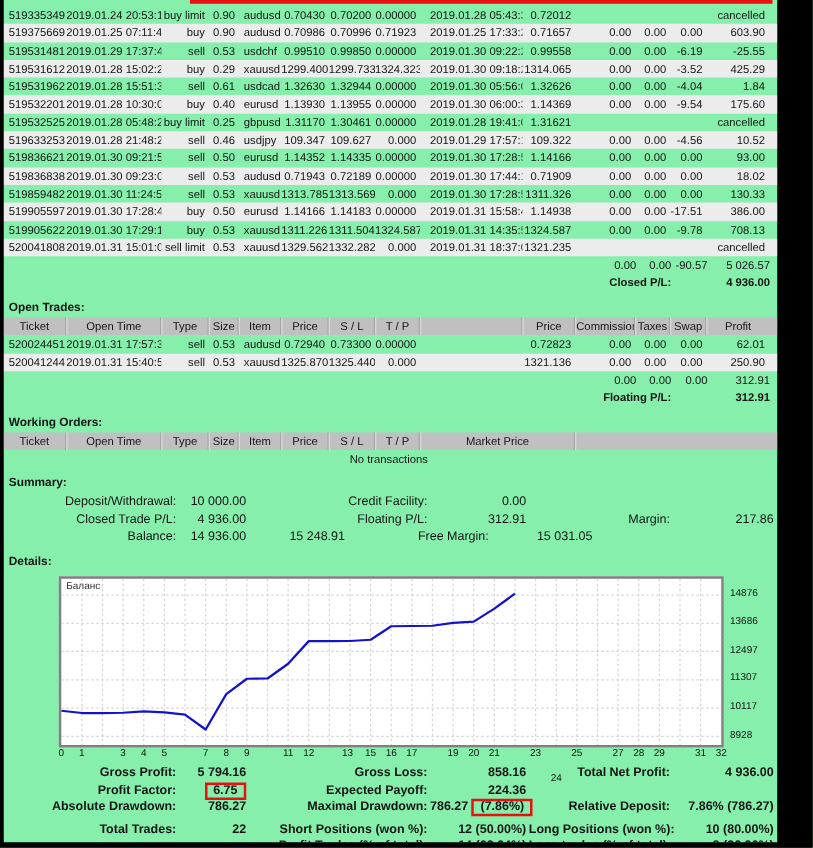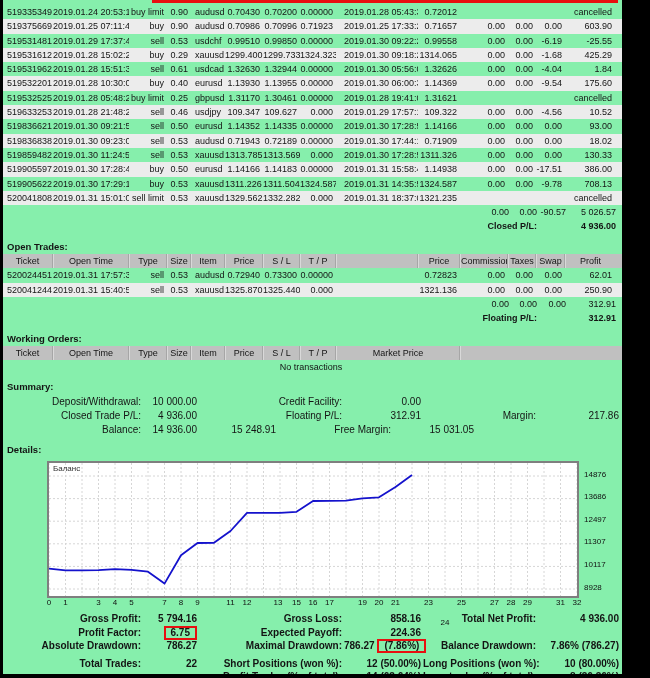--- a/index.html
+++ b/index.html
@@ -118,21 +118,21 @@
         <span class="c c2 r">buy</span>
         <span class="c c3 r">0.29</span>
         <span class="c c4">xauusd</span>
         <span class="c c5 r">1299.400</span>
         <span class="c c6 r">1299.733</span>
         <span class="c c7 r">1324.323</span>
         <span class="c c8">2019.01.30 09:18:27</span>
         <span class="c c9 r">1314.065</span>
         <span class="c c10 r">0.00</span>
         <span class="c c11 r">0.00</span>
-        <span class="c c12 r">-1.68</span>
+        <span class="c c12 r">-3.52</span>
         <span class="c c13 r">425.29</span>
       </div>
         <div class="trow">
         <span class="c c0">519531962</span>
         <span class="c c1">2019.01.28 15:51:34</span>
         <span class="c c2 r">sell</span>
         <span class="c c3 r">0.61</span>
         <span class="c c4">usdcad</span>
         <span class="c c5 r">1.32630</span>
         <span class="c c6 r">1.32944</span>
@@ -501,21 +501,21 @@
         <span class="g g2l">Expected Payoff:</span>
         <span class="g g2v">224.36</span>
         <span class="g g3l"></span>
         <span class="g g3v"></span>
       </div>
       <div class="srow">
         <span class="g g1l">Absolute Drawdown:</span>
         <span class="g g1v">786.27</span>
         <span class="g g2l">Maximal Drawdown:</span>
         <span class="g g2v"><span>786.27</span> <span class="redbox">(7.86%)</span></span>
-        <span class="g g3l">Balance Drawdown:</span>
+        <span class="g g3l">Relative Deposit:</span>
         <span class="g g3v">7.86% (786.27)</span>
       </div>
       <div class="gap"></div>
       <div class="srow">
         <span class="g g1l">Total Trades:</span>
         <span class="g g1v">22</span>
         <span class="g g2l">Short Positions (won %):</span>
         <span class="g g2v">12 (50.00%)</span>
         <span class="g g3l">Long Positions (won %):</span>
         <span class="g g3v">10 (80.00%)</span>

